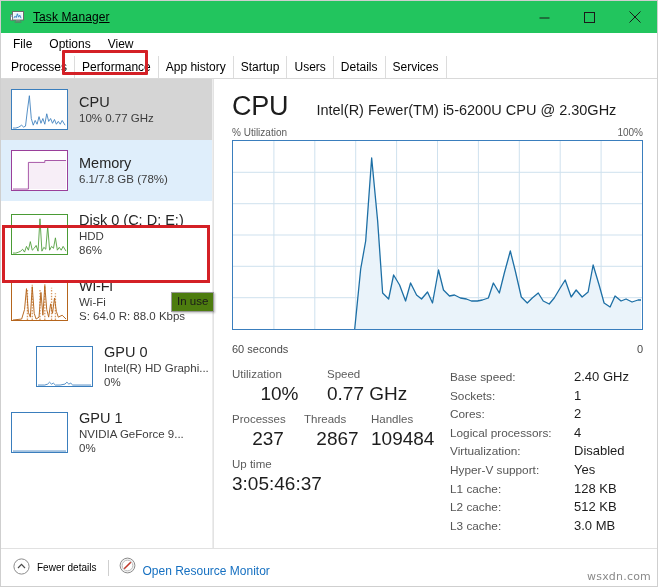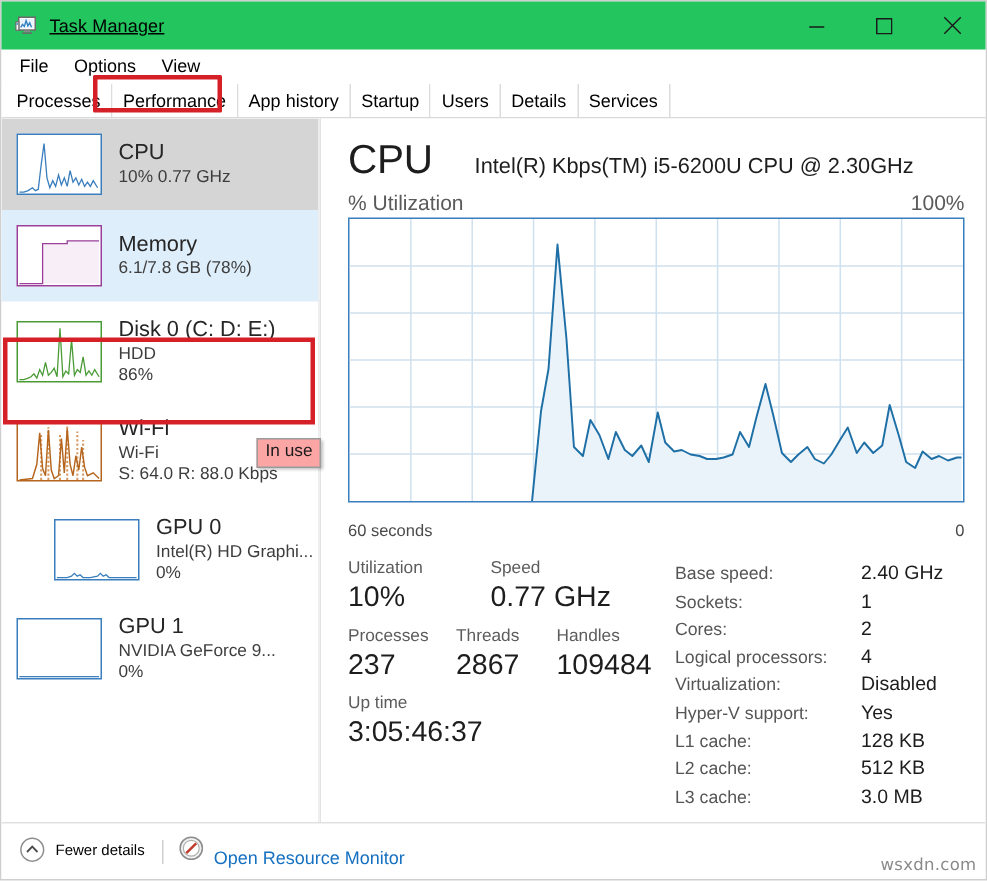--- a/index.html
+++ b/index.html
@@ -122,21 +122,21 @@
   
   #mem-annot {
     position: absolute; left: 1px; top: 146px; width: 208px; height: 58px;
     border: 3px solid #d42026; pointer-events: none;
   }
 
   
   #inuse-tip {
     position: absolute;
     left: 170px; top: 213px;
-    background: #fca5a5;
+    background: #4d7c0f;
     border: 1px solid #9b9b9b;
     box-shadow: 1px 1px 2px rgba(0,0,0,.25);
     font-size: 11.5px; color: #1a1a1a;
     padding: 2px 5px 3px 5px;
     line-height: 13px;
     white-space: nowrap;
     z-index: 30;
   }
 
   
@@ -152,21 +152,21 @@
     min-width: 0;
   }
   #main-head {
     display: flex; align-items: baseline; padding-top: 11px;
   }
   #main-title { font-size: 27px; color: #1d1d1d; line-height: 32px; letter-spacing: -.2px; }
   #main-subtitle { font-size: 14.5px; color: #1d1d1d; margin-left: 28px; white-space: nowrap; }
 
   #chart-labels {
     display: flex; justify-content: space-between;
-    font-size: 14px; color: #5a5a5a;
+    font-size: 10px; color: #5a5a5a;
     margin-top: 5px; margin-bottom: 2px;
   }
   #chart-box {
     height: 190px;
     border: 1px solid #3a7ebd;
     position: relative; background: #ffffff;
   }
   #chart-box svg { display:block; width: 100%; height: 100%; }
   #chart-foot {
     display: flex; justify-content: space-between;
@@ -175,21 +175,21 @@
   }
 
   
   #stats {
     display: flex; margin-top: 12px;
   }
   #stats-left { width: 218px; flex: 0 0 218px; }
   .stat-row { display: flex; margin-bottom: 6px; }
   .stat-cell { }
   .stat-label { font-size: 11.5px; color: #5c5c5c; line-height: 15px; }
-  .stat-value { font-size: 19px; color: #1d1d1d; line-height: 24px; white-space: nowrap; }
+  .stat-value { font-size: 19px; color: #1d1d1d; line-height: 24px; white-space: nowrap; text-align: center; }
 
   #stats-right { flex: 1 1 auto; padding-top: 1px; }
   .spec-row { display: flex; line-height: 18.6px; }
   .spec-key { width: 124px; flex: 0 0 124px; font-size: 11.8px; color: #555555; }
   .spec-val { font-size: 13px; color: #1d1d1d; }
 
   
   #statusbar {
     height: 38px; flex: 0 0 38px;
     border-top: 1px solid #e1e1e1;
@@ -364,21 +364,21 @@
       <div id="side-scroll"></div>
       <div id="mem-annot"></div>
     </div>
 
     <div id="inuse-tip">In use</div>
 
     <div id="main">
 
       <div id="main-head">
         <div id="main-title">CPU</div>
-        <div id="main-subtitle">Intel(R) Kbps(TM) i5-6200U CPU @ 2.30GHz</div>
+        <div id="main-subtitle">Intel(R) Fewer(TM) i5-6200U CPU @ 2.30GHz</div>
       </div>
 
       <div id="chart-labels">
         <span>% Utilization</span>
         <span>100%</span>
       </div>
 
       <div id="chart-box">
         <svg viewBox="0 0 410 188" preserveAspectRatio="none">
           <g stroke="#cfe1ee" stroke-width="1">

